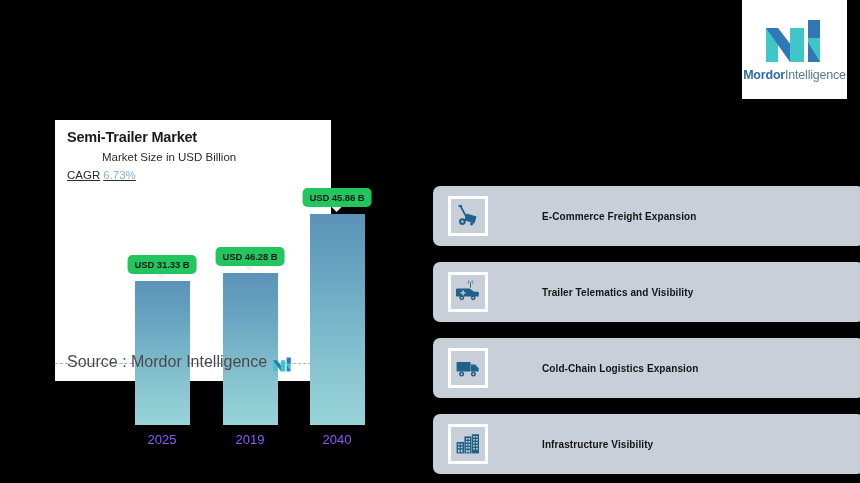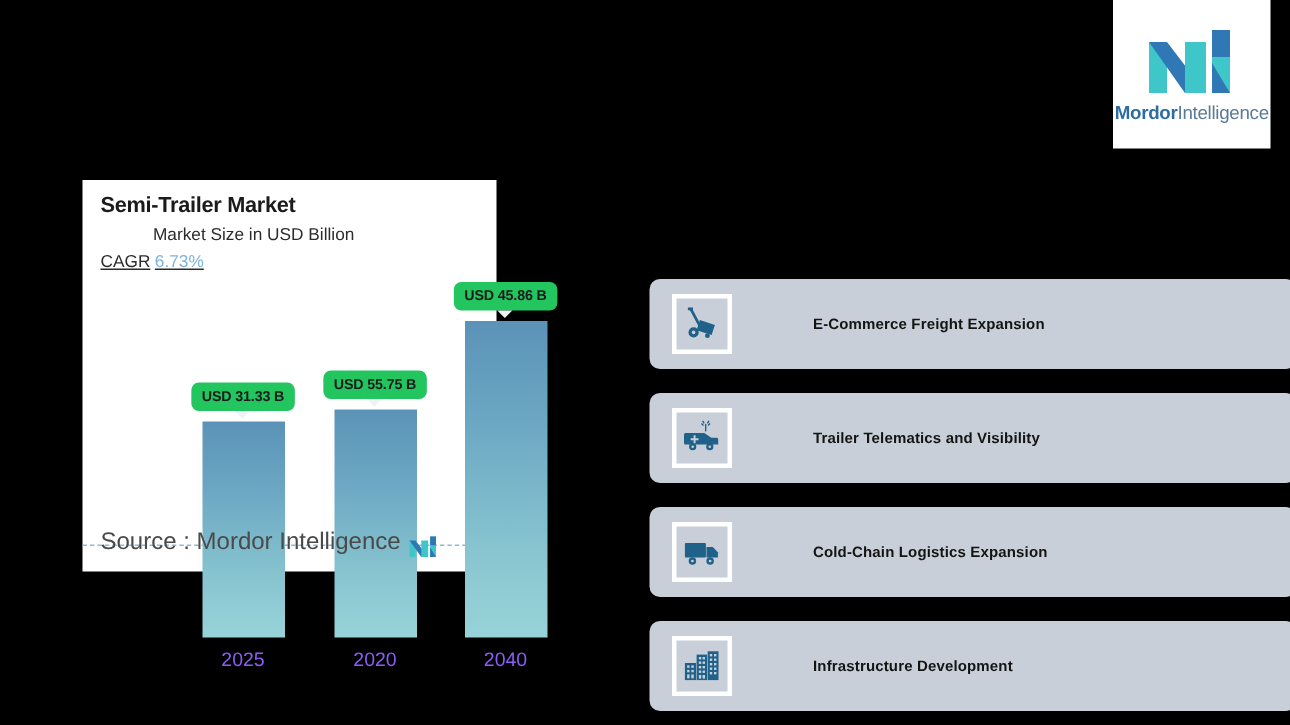--- a/index.html
+++ b/index.html
@@ -218,37 +218,37 @@
   <div class="chart-cagr">
     <span>CAGR</span><span class="cagr-value">6.73%</span>
   </div>
 
   <div class="plot">
     <div class="ref-line"></div>
     <div id="bars-layer">
         <div class="bar" style="left: 79.5px; width: 55px; height: 144px;"></div>
         <div class="bar-label" style="left: 107px; bottom: 151px;">USD 31.33 B</div>
         <div class="bar" style="left: 167.5px; width: 55px; height: 152px;"></div>
-        <div class="bar-label" style="left: 195px; bottom: 159px;">USD 55.75 B</div>
+        <div class="bar-label" style="left: 195px; bottom: 159px;">USD 46.28 B</div>
         <div class="bar" style="left: 254.5px; width: 55px; height: 211px;"></div>
         <div class="bar-label" style="left: 282px; bottom: 218px;">USD 45.86 B</div>
       </div>
   </div>
 
   <div class="chart-source">Source :  Mordor Intelligence</div>
   <svg class="chart-source-logo" viewBox="0 0 62 46">
     <polygon points="2,44 2,10 14,10 14,44" fill="#3fc6c9"></polygon>
     <polygon points="2,10 14,10 40,44 26,44" fill="#2f78b5"></polygon>
     <polygon points="26,10 40,10 40,44 26,44" fill="#3fc6c9"></polygon>
     <polygon points="44,2 56,2 56,44 44,44" fill="#3fc6c9"></polygon>
     <polygon points="44,2 56,2 56,20 44,20" fill="#2f78b5"></polygon>
     <polygon points="44,24 56,44 44,44" fill="#2f78b5"></polygon>
   </svg>
 <div class="x-tick" style="left: 107px;">2025</div>
-    <div class="x-tick" style="left: 195px;">2020</div>
+    <div class="x-tick" style="left: 195px;">2019</div>
     <div class="x-tick" style="left: 282px;">2040</div>
   </div>
 
 <div class="drivers" id="drivers-layer">
     <div class="driver-card">
       <div class="driver-icon-box">
         <svg width="26" height="26" viewBox="0 0 26 26">
           <g fill="#1f6189">
             <path d="M4.6 3.2 L6.2 2.4 L13.6 16.2 L12 17 Z"></path>
             <path d="M3.6 2.0 h3.4 v1.9 h-3.4 z"></path>
@@ -324,15 +324,15 @@
               <rect x="18.2" y="11" width="1.6" height="1.6"></rect>
               <rect x="21" y="11" width="1.6" height="1.6"></rect>
               <rect x="18.2" y="14" width="1.6" height="1.6"></rect>
               <rect x="21" y="14" width="1.6" height="1.6"></rect>
               <rect x="18.2" y="17" width="1.6" height="1.6"></rect>
               <rect x="21" y="17" width="1.6" height="1.6"></rect>
             </g>
           </g>
         </svg>
       </div>
-      <div class="driver-label">Infrastructure Development</div>
+      <div class="driver-label">Infrastructure Visibility</div>
     </div>
   </div>
 
 </body></html>

